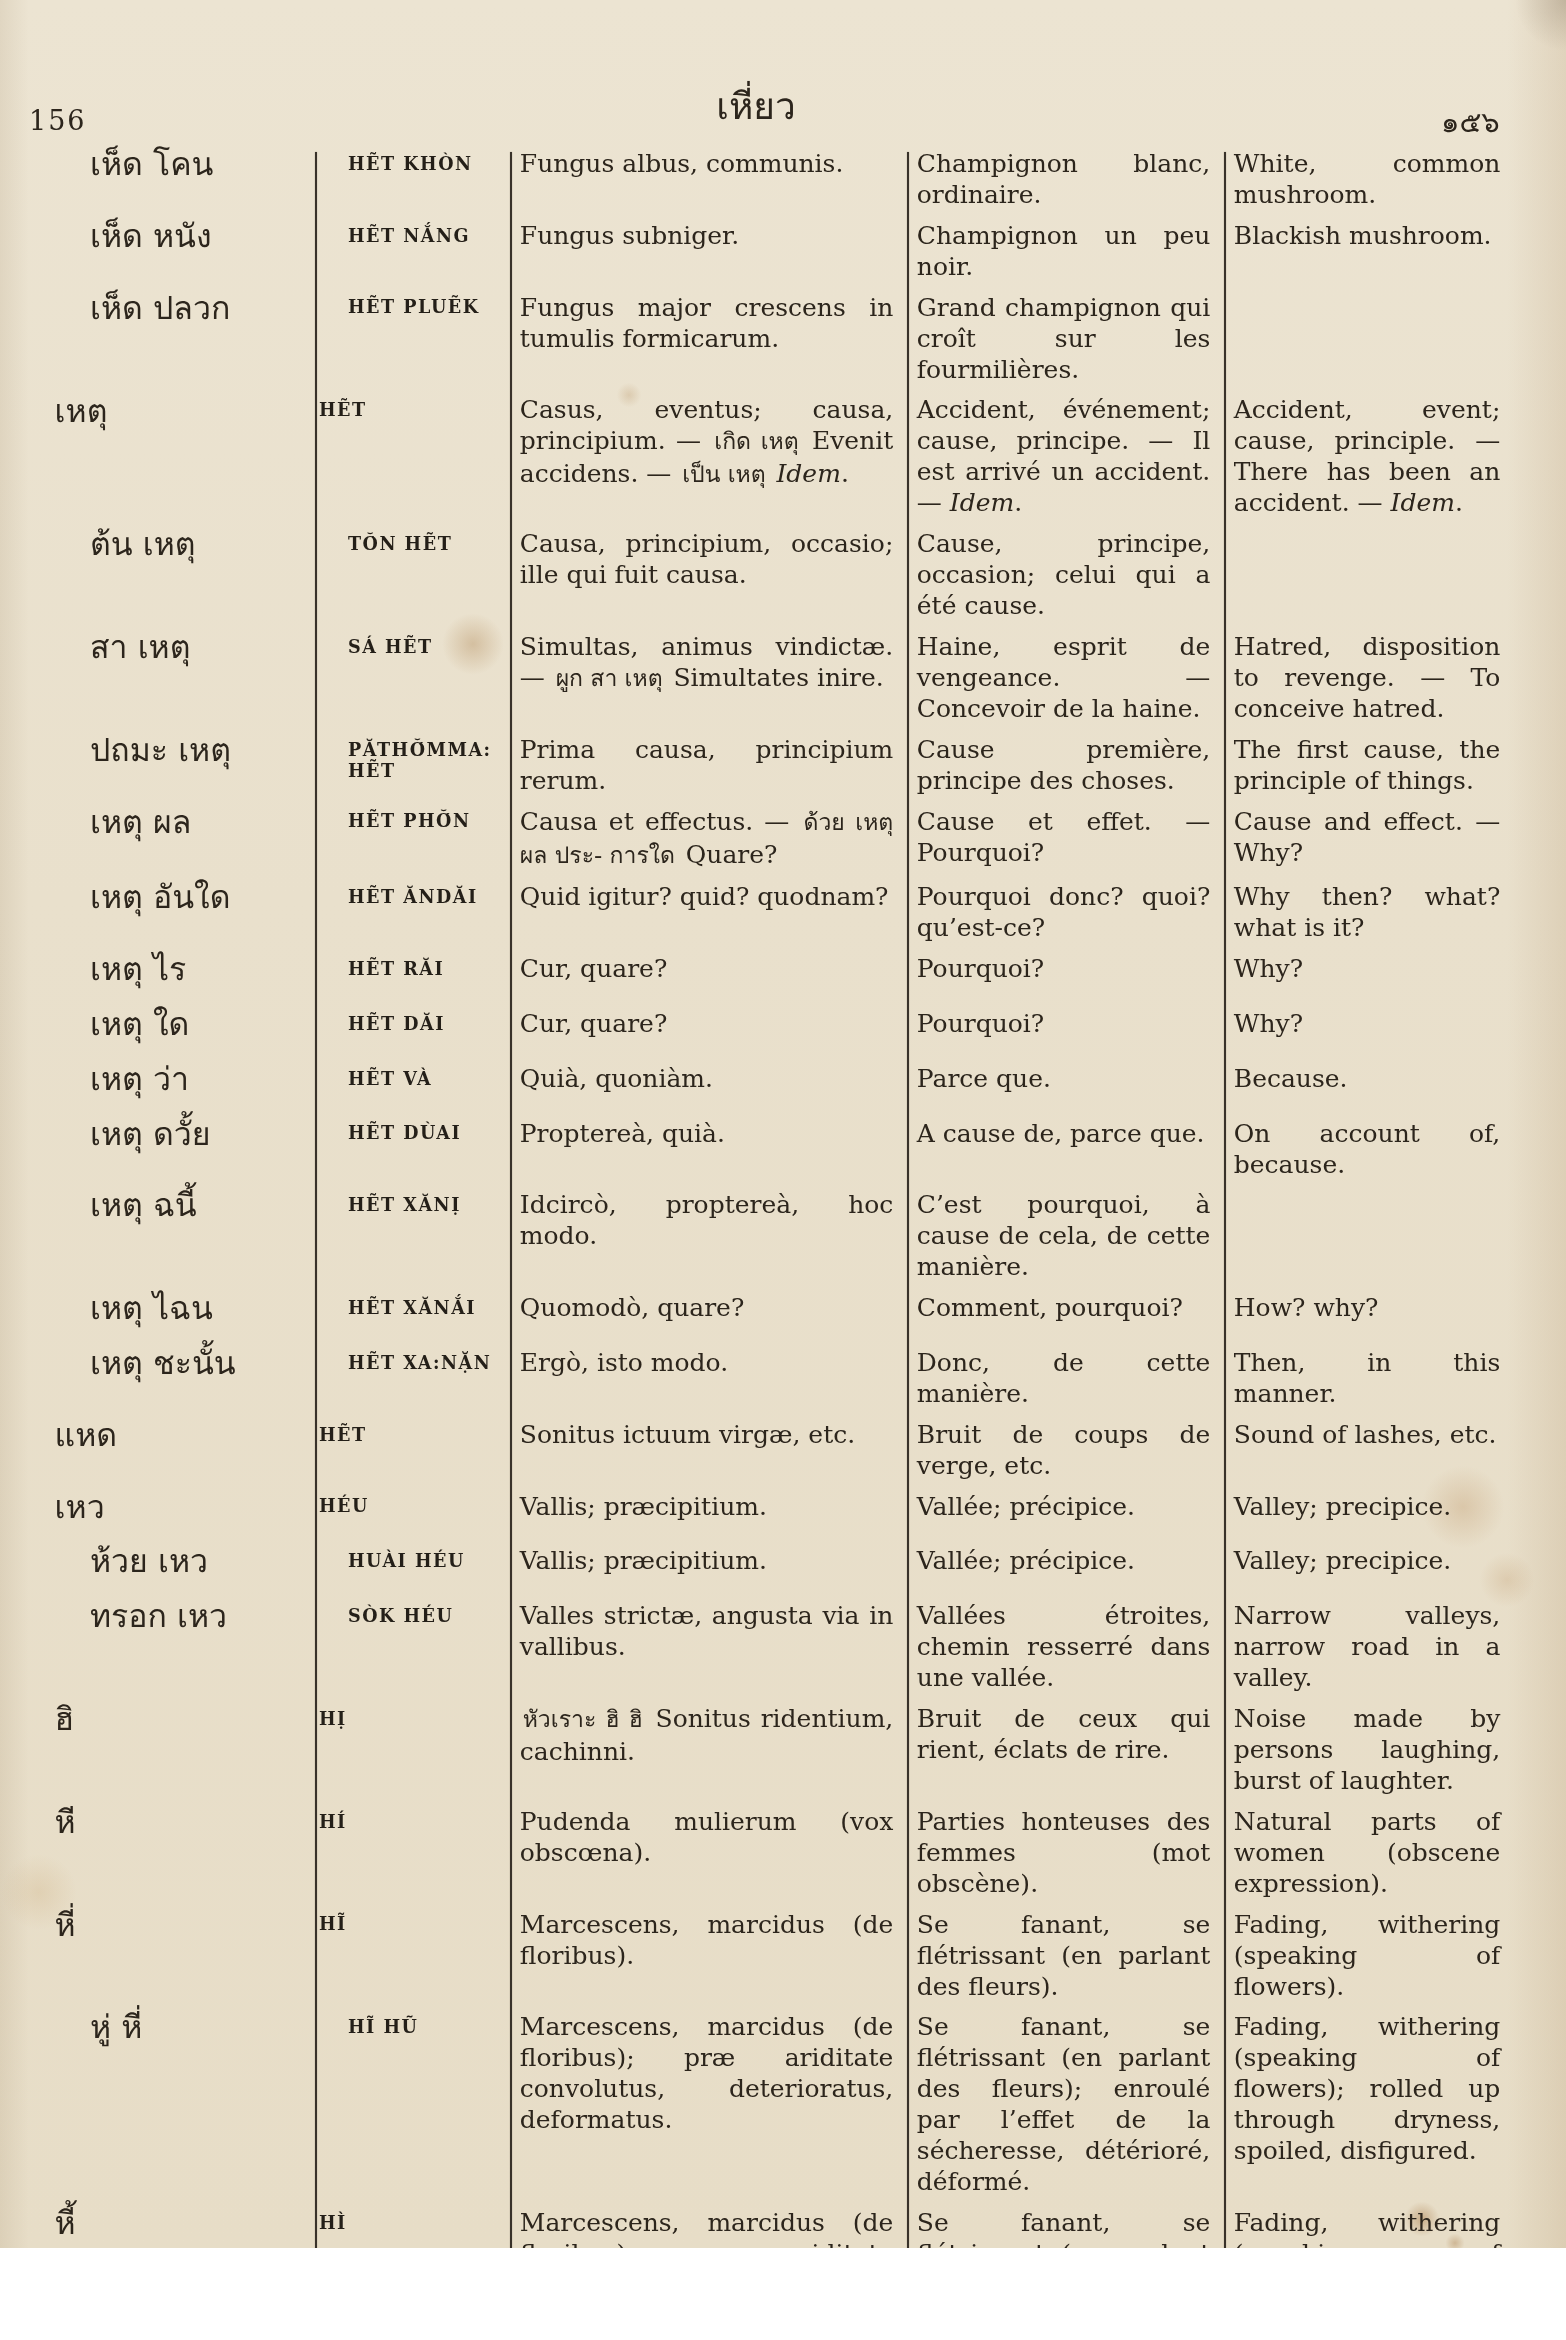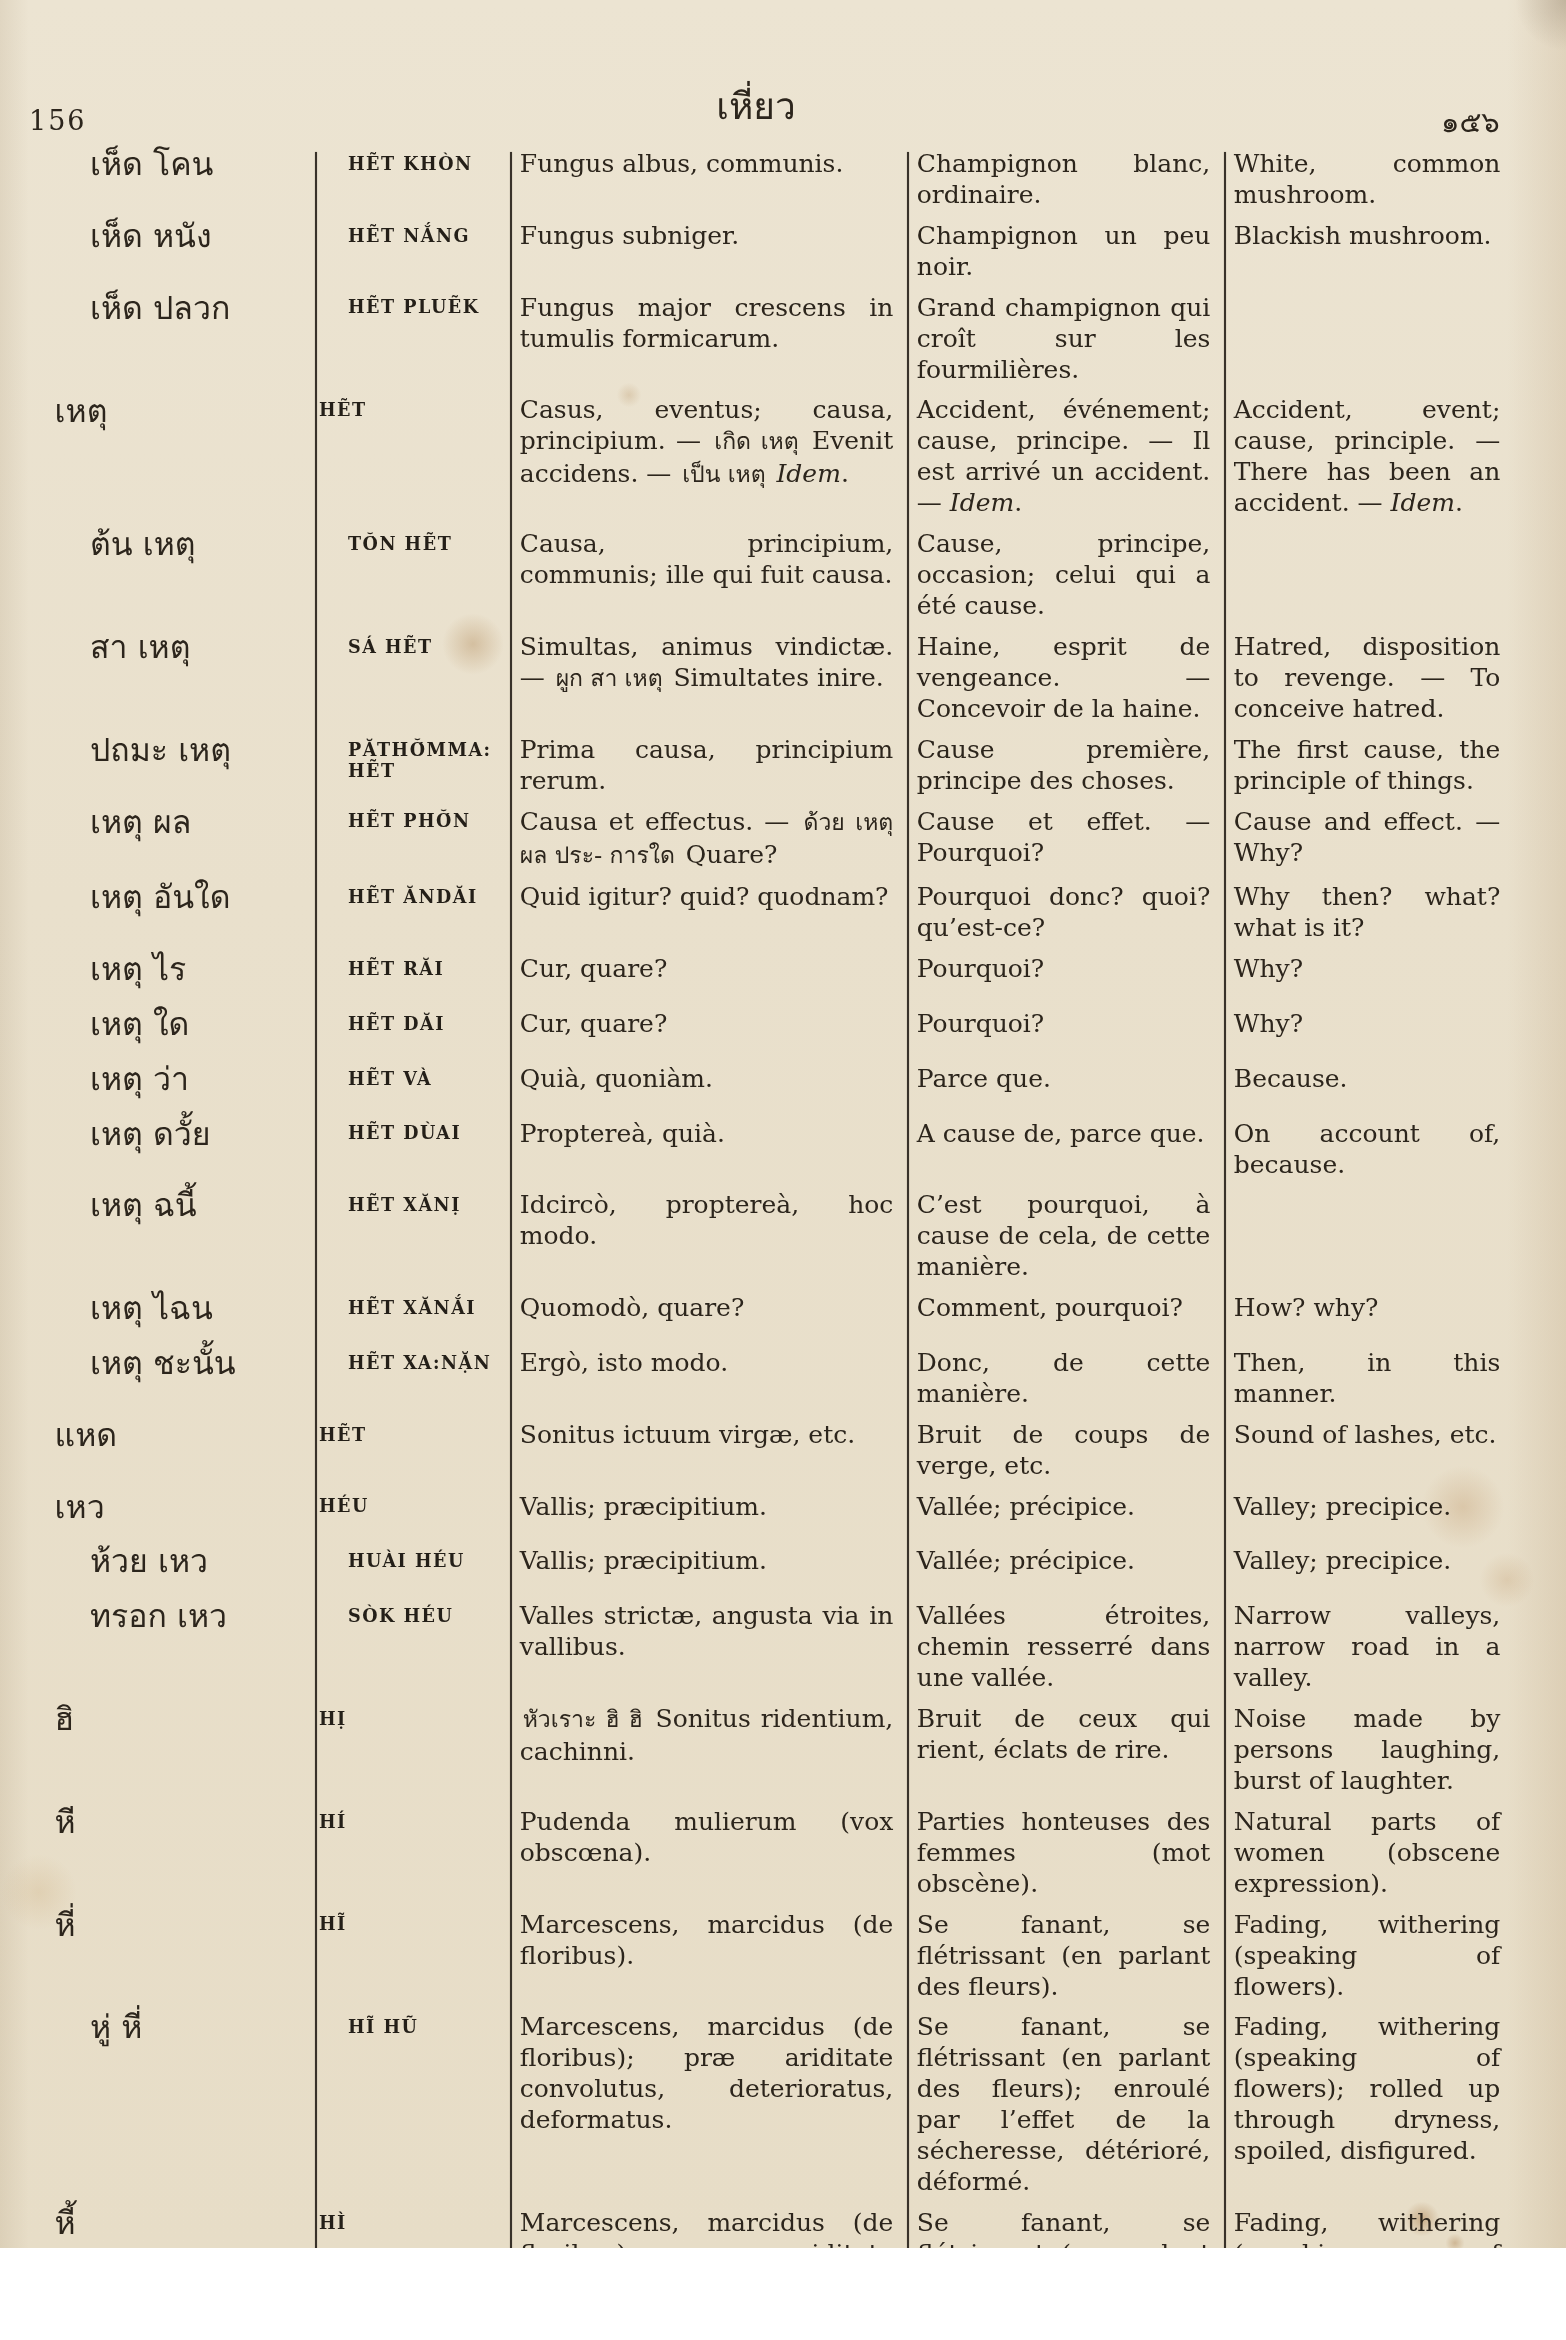--- a/index.html
+++ b/index.html
@@ -75,21 +75,21 @@
       <div class="row">
       <div class="cell thai-cell">เหตุ</div>
       <div class="cell rom-cell">HẼT</div>
       <div class="cell def-cell latin">Casus, eventus; causa, principium. — <span class="thai-inline">เกิด เหตุ</span> Evenit accidens. — <span class="thai-inline">เป็น เหตุ</span> <span class="ital">Idem</span>.</div>
       <div class="cell def-cell french">Accident, événement; cause, principe. — Il est arrivé un accident. — <span class="ital">Idem</span>.</div>
       <div class="cell def-cell english">Accident, event; cause, principle. — There has been an accident. — <span class="ital">Idem</span>.</div>
     </div>
       <div class="row indent">
       <div class="cell thai-cell">ต้น เหตุ</div>
       <div class="cell rom-cell">TŎ̀N HẼT</div>
-      <div class="cell def-cell latin">Causa, principium, communis; ille qui fuit causa.</div>
+      <div class="cell def-cell latin">Causa, principium, occasio; ille qui fuit causa.</div>
       <div class="cell def-cell french">Cause, principe, occasion; celui qui a été cause.</div>
     </div>
       <div class="row indent">
       <div class="cell thai-cell">สา เหตุ</div>
       <div class="cell rom-cell">SÁ HẼT</div>
       <div class="cell def-cell latin">Simultas, animus vindictæ. — <span class="thai-inline">ผูก สา เหตุ</span> Simultates inire.</div>
       <div class="cell def-cell french">Haine, esprit de vengeance. — Concevoir de la haine.</div>
       <div class="cell def-cell english">Hatred, disposition to revenge. — To conceive hatred.</div>
     </div>
       <div class="row indent">

